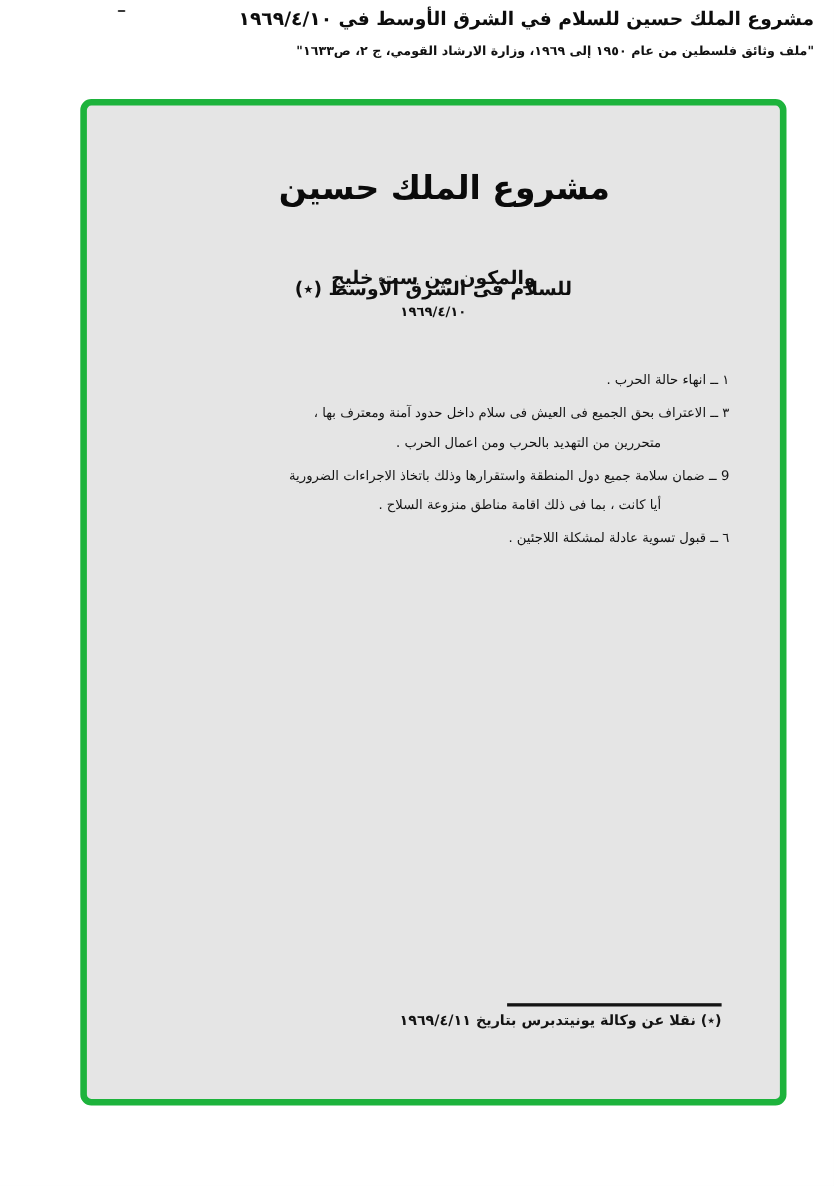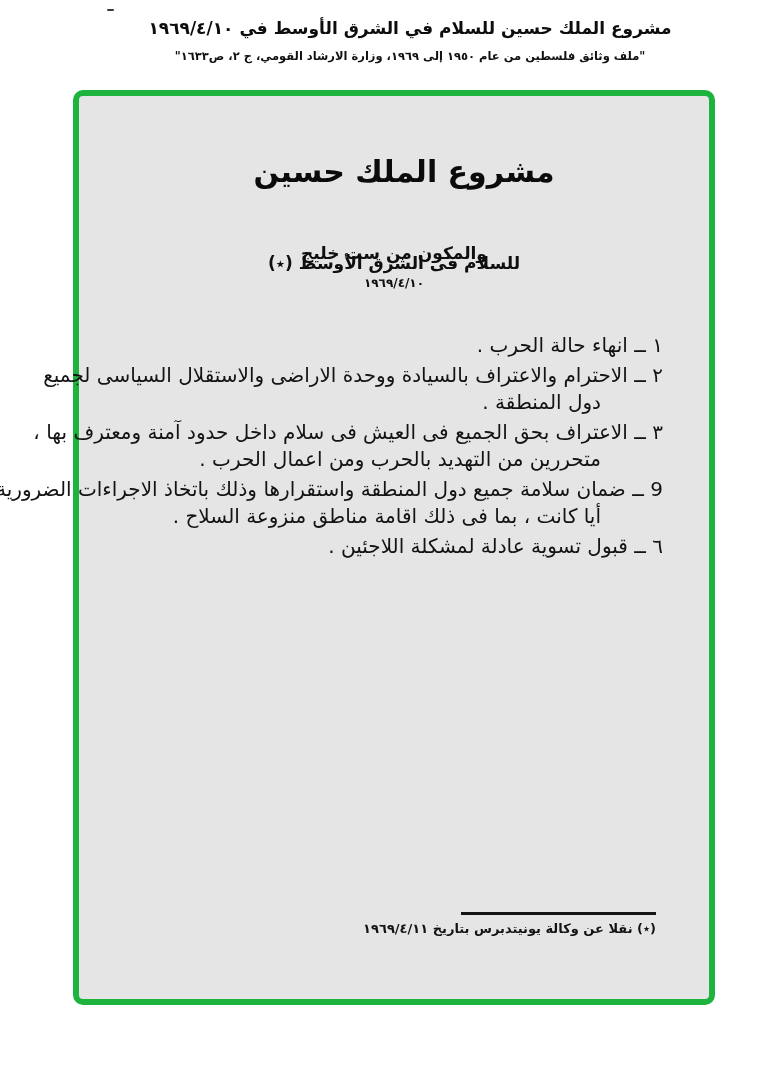--- a/index.html
+++ b/index.html
@@ -5,22 +5,22 @@
   * { margin:0; padding:0; box-sizing:border-box; }
   html,body { background:#ffffff; }
   body {
     width:758px; height:1078px;
     position:relative; overflow:hidden;
     font-family:"DejaVu Sans", sans-serif;
     color:#141414;
   }
   
   .hdr {
-    position:absolute; top:18px; right:18px; left:80px;
-    direction:rtl; text-align:center;
+    position:absolute; top:8px; right:18px; left:80px;
+    direction:rtl; text-align:right;
   }
   .hdr-title {
     font-size:17px; font-weight:bold; color:#0d0d0d;
     letter-spacing:0.2px; white-space:nowrap;
   }
   .hdr-source {
     margin-top:11px; font-size:11.5px; font-weight:bold; color:#111;
     white-space:nowrap;
   }
   
@@ -47,21 +47,21 @@
     text-align:center; direction:rtl;
     font-size:12px; font-weight:bold; color:#0f0f0f;
   }
   
   .points {
     position:absolute; top:236px; right:46px; left:30px;
     direction:rtl; text-align:right;
   }
   .point { margin-bottom:3px; }
   .pline {
-    font-size:20px; line-height:27px; color:#131313;
+    font-size:12px; line-height:27px; color:#131313;
     white-space:nowrap;
   }
   .pline.cont { padding-right:62px; }
   
   .footnote {
     position:absolute; top:816px; right:53px; left:40px;
     direction:rtl; text-align:right;
   }
   .footnote-rule {
     width:195px; height:3px; background:#141414;
@@ -97,24 +97,20 @@
   <div class="doc-title">مشروع الملك حسين</div>
   <div class="doc-sub1">للسلام فى الشرق الأوسط (٭)</div>
   <div class="doc-sub2">والمكون من ست خليج</div>
   <div class="doc-date">١٩٦٩/٤/١٠</div>
 
   <div class="points">
     <div class="point">
       <div class="pline">١ ــ انهاء حالة الحرب .</div>
     </div>
     <div class="point">
-      <div class="pline">٢ ــ الاحترام والاعتراف بالسيادة ووحدة الاراضى والاستقلال السياسى لجميع</div>
-      <div class="pline cont">دول المنطقة .</div>
-    </div>
-    <div class="point">
       <div class="pline">٣ ــ الاعتراف بحق الجميع فى العيش فى سلام داخل حدود آمنة ومعترف بها ،</div>
       <div class="pline cont">متحررين من التهديد بالحرب ومن اعمال الحرب .</div>
     </div>
     <div class="point">
       <div class="pline">9 ــ ضمان سلامة جميع دول المنطقة واستقرارها وذلك باتخاذ الاجراءات الضرورية</div>
       <div class="pline cont">أيا كانت ، بما فى ذلك اقامة مناطق منزوعة السلاح .</div>
     </div>
     <div class="point">
       <div class="pline">٦ ــ قبول تسوية عادلة لمشكلة اللاجئين .</div>
     </div>

